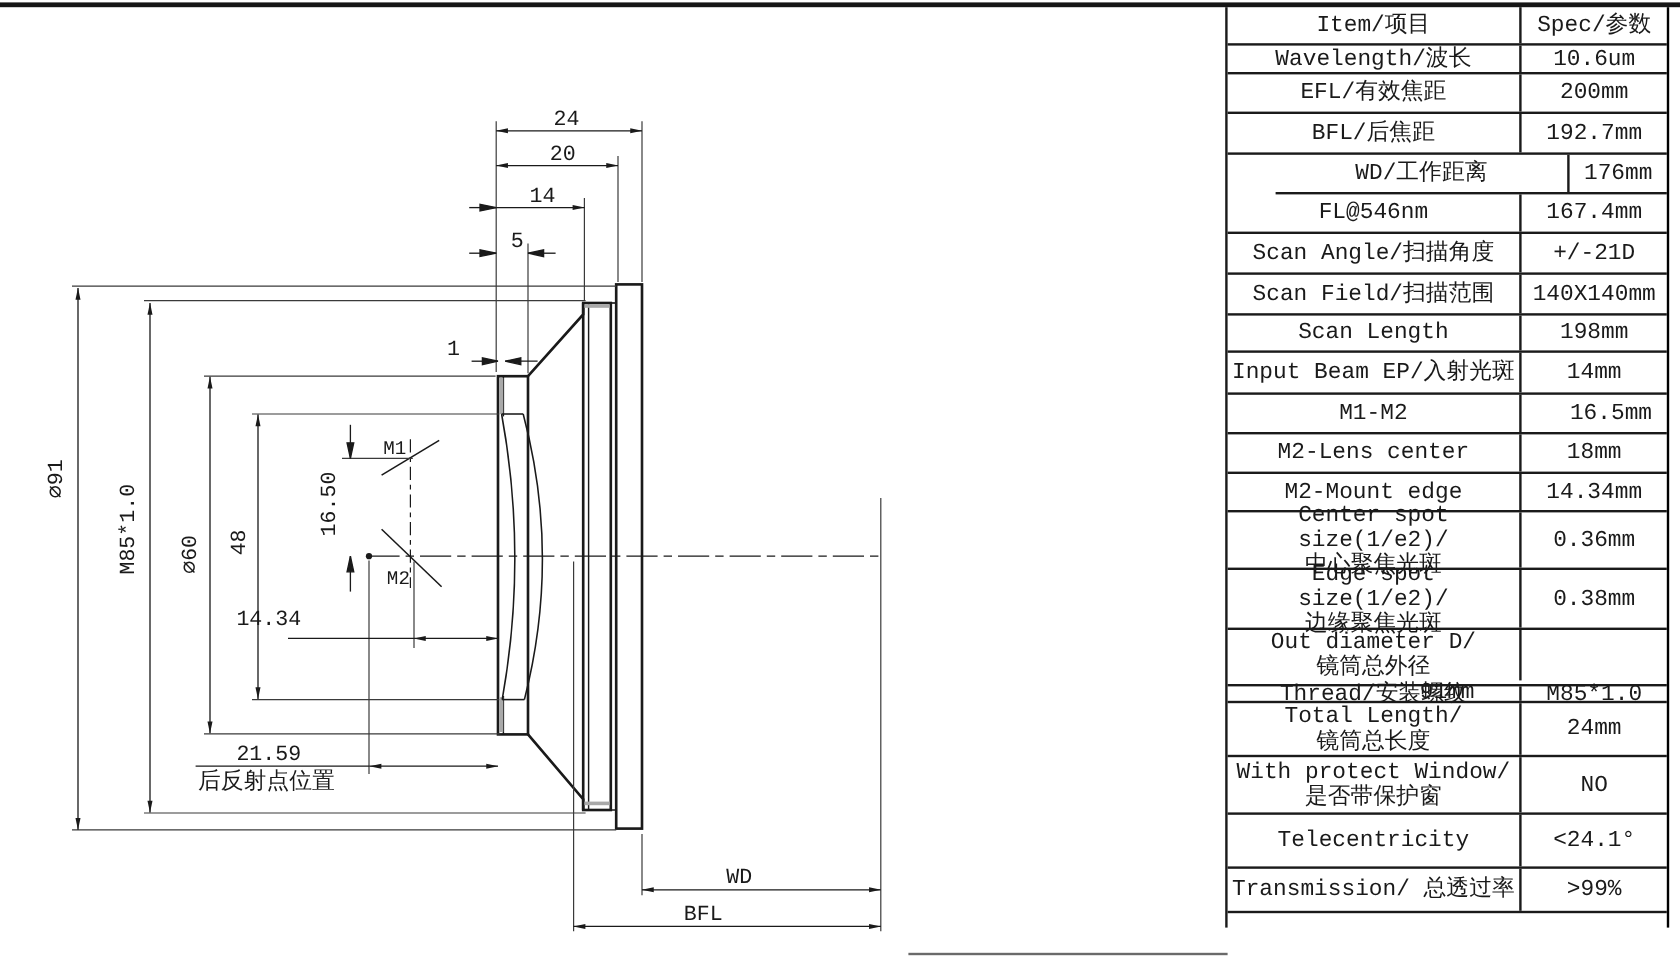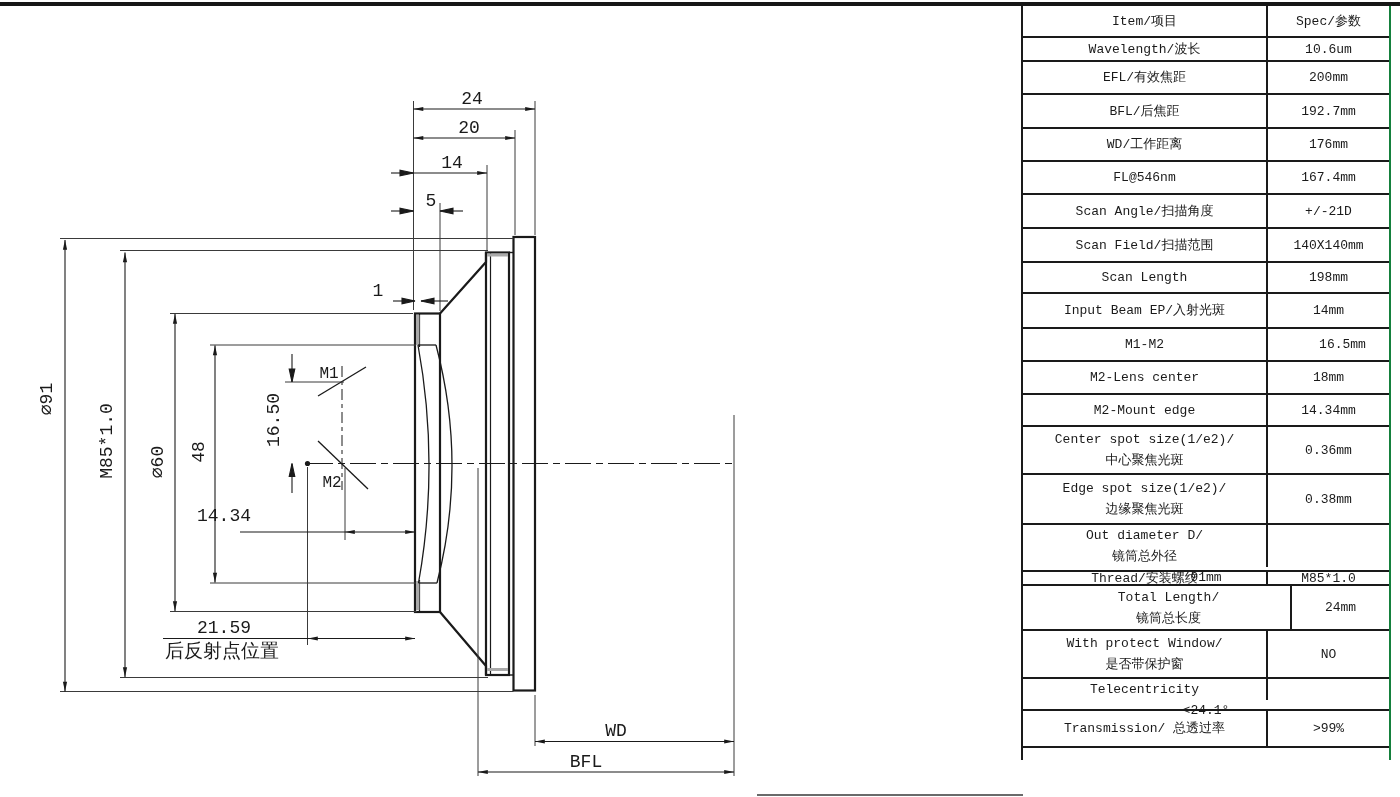--- a/index.html
+++ b/index.html
@@ -6,21 +6,21 @@
   #sheet{position:relative;width:1400px;height:797px;background:#ffffff;overflow:hidden;
          font-family:"Liberation Mono","DejaVu Sans Mono",monospace;color:#1a1a1a;}
   #top-border{position:absolute;left:0;top:2px;width:1400px;height:4px;background:#161616;}
   #bottom-border{position:absolute;left:757px;top:794px;width:266px;height:2px;background:#6a6a6a;}
   #drawing-svg{position:absolute;left:0;top:0;}
   svg text{font-family:"Liberation Mono","DejaVu Sans Mono",monospace;fill:#1a1a1a;}
   .dimtext{font-size:18px;}
   .dimtext-sm{font-size:16px;}
   .cntext{font-size:19px;}
   #spec-table{position:absolute;left:1021px;top:6px;width:370px;box-sizing:border-box;
-              border-left:2px solid #1a1a1a;border-right:2px solid #15803d;font-size:13px;font-family:Liberation Mono, monospace;}
+              border-left:2px solid #1a1a1a;border-right:2px solid #000000;font-size:19px;font-family:Liberation Mono, monospace;}
   .trow{display:flex;box-sizing:border-box;border-bottom:2px solid #1a1a1a;align-items:stretch;}
   .cell-item{width:245px;box-sizing:border-box;border-right:2px solid #1a1a1a;
              display:flex;align-items:center;justify-content:center;text-align:center;
              white-space:pre-line;line-height:21px;padding:0 2px;}
   .cell-spec{flex:1;display:flex;align-items:center;justify-content:center;text-align:center;
              line-height:21px;}
   .trow-ghost{border-bottom:none;height:12px;}
 </style>
 </head>
 <body>
@@ -173,21 +173,21 @@
           <div class="cell-spec">10.6um</div>
         </div>
         <div class="trow" style="height: 33px;">
           <div class="cell-item">EFL/有效焦距</div>
           <div class="cell-spec">200mm</div>
         </div>
         <div class="trow" style="height: 34px;">
           <div class="cell-item">BFL/后焦距</div>
           <div class="cell-spec">192.7mm</div>
         </div>
-        <div class="trow" style="height: 33px;">
+        <div class="trow" style="height: 33px; margin-left: 40px;">
           <div class="cell-item">WD/工作距离</div>
           <div class="cell-spec">176mm</div>
         </div>
         <div class="trow" style="height: 33px; justify-content: flex-end;">
           <div class="cell-item">FL@546nm</div>
           <div class="cell-spec">167.4mm</div>
         </div>
         <div class="trow" style="height: 34px;">
           <div class="cell-item">Scan Angle/扫描角度</div>
           <div class="cell-spec">+/-21D</div>
@@ -228,31 +228,31 @@
         </div>
         <div class="trow" style="height: 47px; flex-direction: column;">
           <div class="cell-item">Out diameter D/
 镜筒总外径</div>
           <div class="cell-spec">91mm</div>
         </div>
         <div class="trow" style="height: 14px;">
           <div class="cell-item">Thread/安装螺纹</div>
           <div class="cell-spec">M85*1.0</div>
         </div>
-        <div class="trow" style="height: 45px; padding-left: 24px;">
+        <div class="trow" style="height: 45px;">
           <div class="cell-item">Total Length/
 镜筒总长度</div>
           <div class="cell-spec">24mm</div>
         </div>
         <div class="trow" style="height: 48px;">
           <div class="cell-item">With protect Window/
 是否带保护窗</div>
           <div class="cell-spec">NO</div>
         </div>
-        <div class="trow" style="height: 32px; flex-direction: column;">
+        <div class="trow" style="height: 45px;">
           <div class="cell-item">Telecentricity</div>
           <div class="cell-spec">&lt;24.1°</div>
         </div>
         <div class="trow" style="height: 37px;">
           <div class="cell-item">Transmission/ 总透过率</div>
           <div class="cell-spec">&gt;99%</div>
         </div>
       </div>
     <div class="trow trow-ghost"></div>
   </div>

